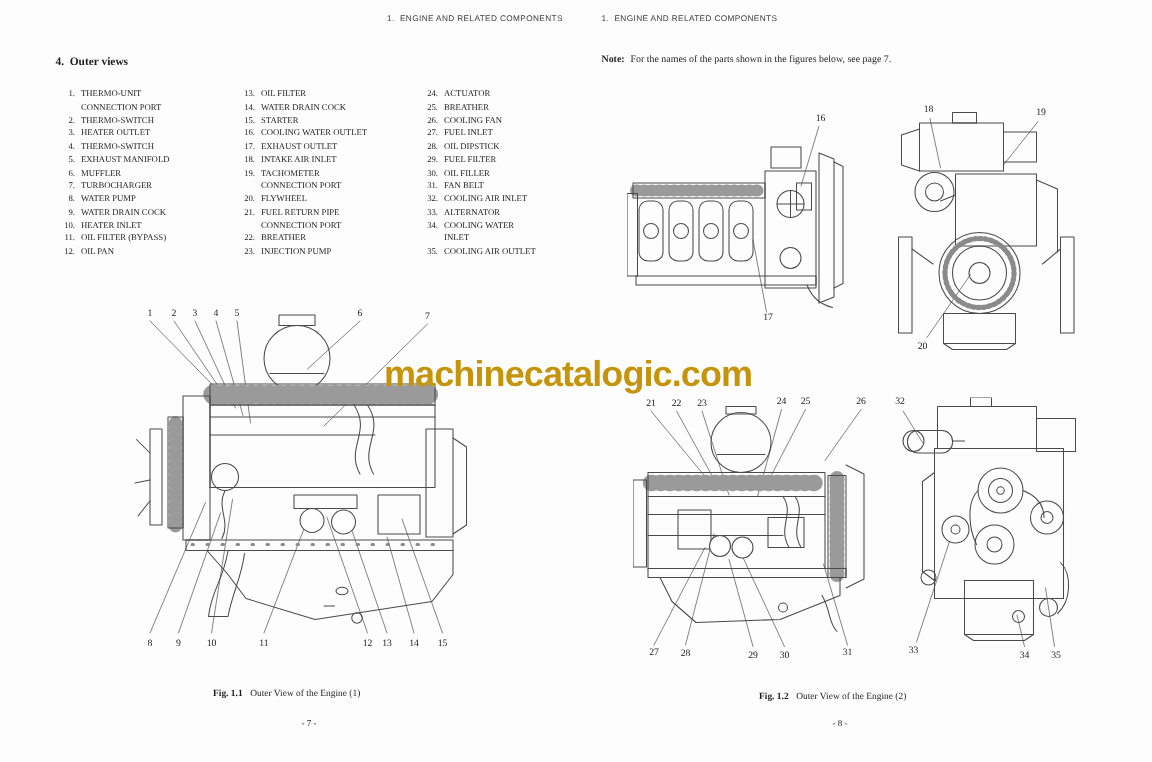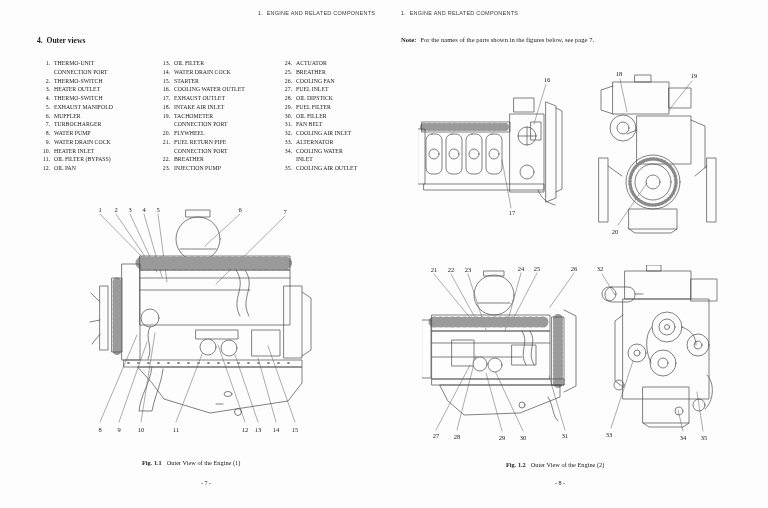--- a/index.html
+++ b/index.html
@@ -424,20 +424,21 @@
       <span class="callout" style="left: 523px; top: 437px;">30</span>
       <span class="callout" style="left: 565px; top: 435px;">31</span>
     </div>
   <div class="callout-layer">
       <span class="callout" style="left: 600px; top: 268px;">32</span>
       <span class="callout" style="left: 609px; top: 434px;">33</span>
       <span class="callout" style="left: 683px; top: 437px;">34</span>
       <span class="callout" style="left: 704px; top: 437px;">35</span>
     </div>
 
+  <div class="watermark" style="color: rgb(198, 148, 11);">machinecatalogic.com</div>
 
   <div class="caption cap-left"><span class="cap-label">Fig. 1.1</span><span class="cap-text">Outer View of the Engine (1)</span></div>
   <div class="caption cap-right"><span class="cap-label">Fig. 1.2</span><span class="cap-text">Outer View of the Engine (2)</span></div>
 
   <div class="pagenum pn-left">- 7 -</div>
   <div class="pagenum pn-right">- 8 -</div>
 
 </div>
 
 </body></html>

